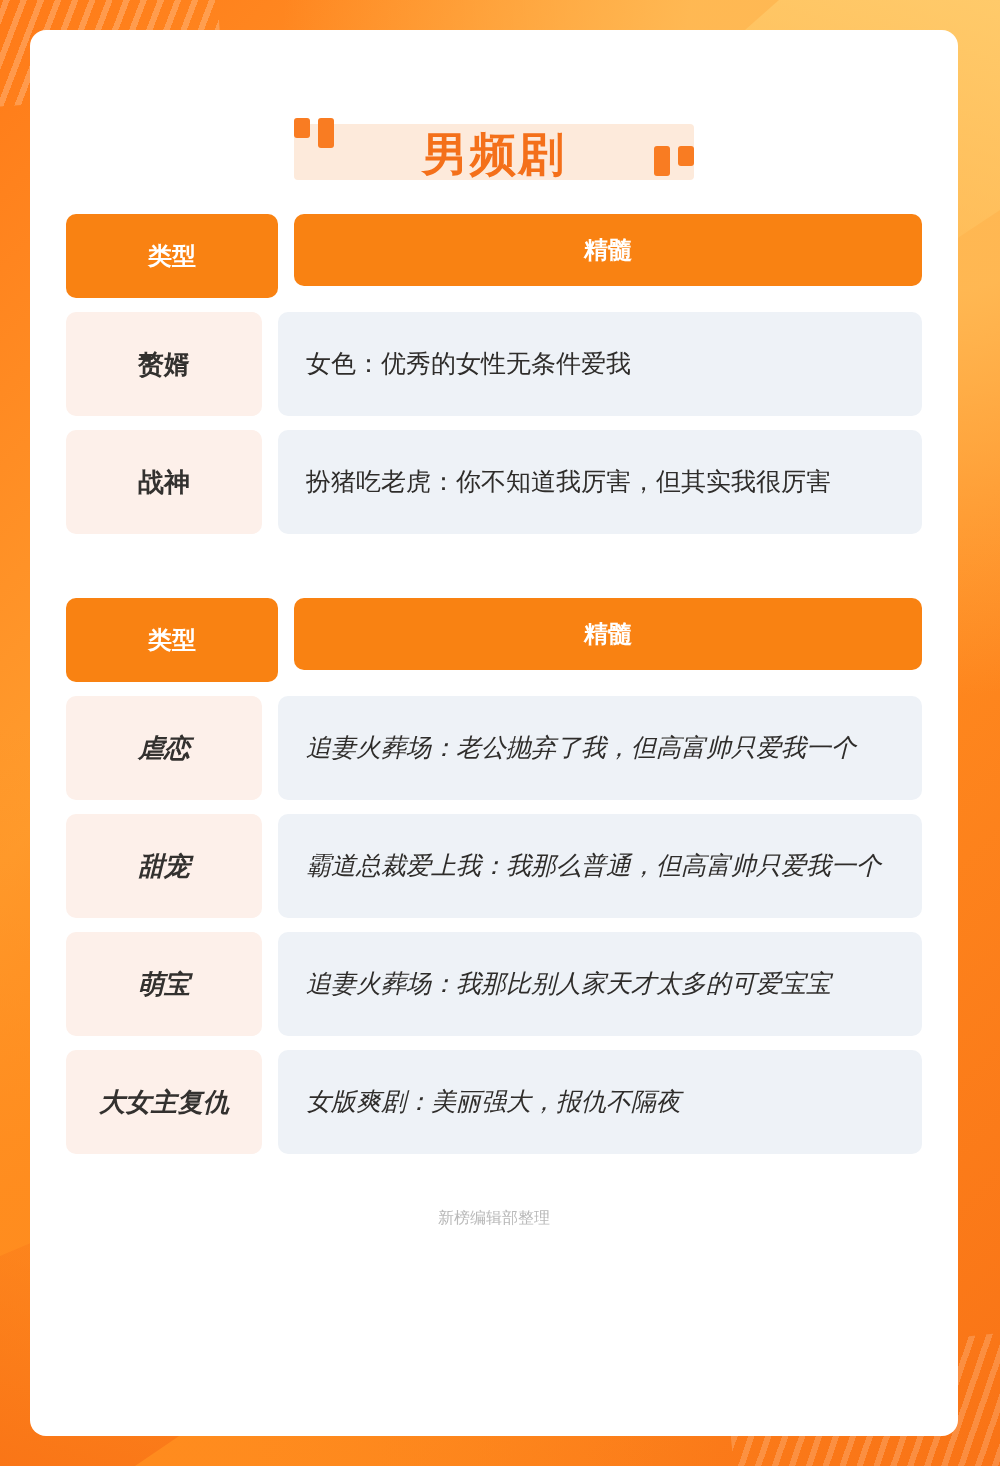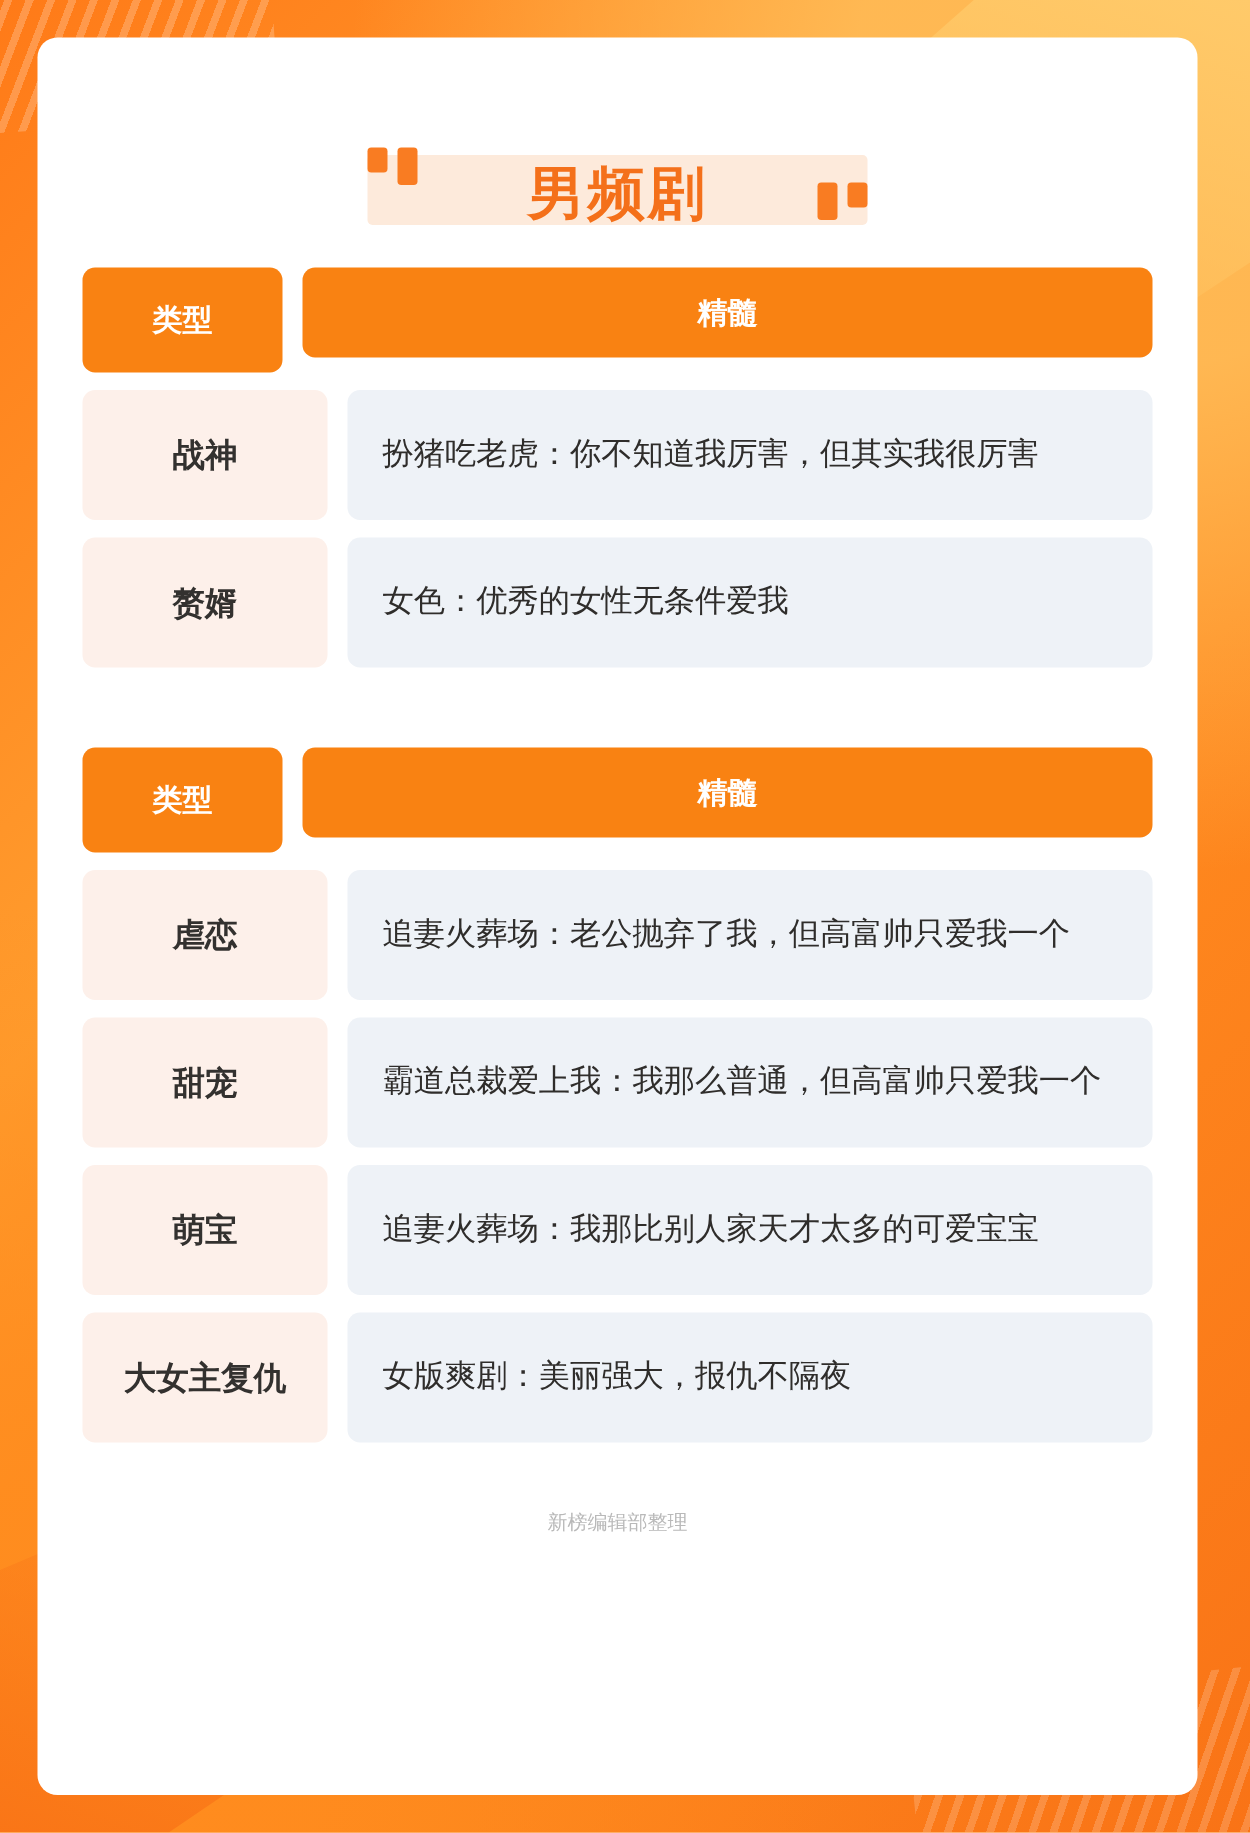--- a/index.html
+++ b/index.html
@@ -141,21 +141,21 @@
   .head-left, .head-right {
     background: #f98212;
     color: #ffffff;
     font-size: 24px;
     font-weight: bold;
     border-radius: 10px;
     display: flex;
     align-items: center;
     justify-content: center;
   }
-  .head-left { width: 160px; height: 84px; }
+  .head-left { width: 212px; height: 84px; }
   .head-right { flex: 1; height: 72px; }
 
   .cell-type {
     width: 196px;
     background: #fdf0ea;
     border-radius: 10px;
     display: flex;
     align-items: center;
     justify-content: center;
     font-size: 26px;
@@ -168,21 +168,21 @@
     border-radius: 10px;
     display: flex;
     align-items: center;
     padding: 0 28px;
     box-sizing: border-box;
     font-size: 25px;
     color: #2f2d2b;
     line-height: 1.35;
   }
   .row-male .cell-type, .row-male .cell-desc { height: 104px; }
-  .row-female .cell-type, .row-female .cell-desc { height: 104px; }
+  .row-female .cell-type, .row-female .cell-desc { height: 104px; font-style: italic; }
 
   .section-male { margin-top: 66px; }
   .section-female { margin-top: 64px; }
 
   .footer {
     margin-top: 54px;
     text-align: center;
     font-size: 16px;
     color: #b9b9b9;
   }
@@ -212,27 +212,27 @@
         </div>
       </div>
 
       <div class="table">
         <div class="row">
           <div class="head-left">类型</div>
           <div class="head-right">精髓</div>
         </div>
 
         <div class="row row-male">
+          <div class="cell-type">赘婿</div>
+          <div class="cell-desc">女色：优秀的女性无条件爱我</div>
+        </div>
+
+        <div class="row row-male">
           <div class="cell-type">战神</div>
           <div class="cell-desc">扮猪吃老虎：你不知道我厉害，但其实我很厉害</div>
-        </div>
-
-        <div class="row row-male">
-          <div class="cell-type">赘婿</div>
-          <div class="cell-desc">女色：优秀的女性无条件爱我</div>
         </div>
       </div>
     </div>
 
     <div class="section section-female">
 
       <div class="table">
         <div class="row">
           <div class="head-left">类型</div>
           <div class="head-right">精髓</div>

